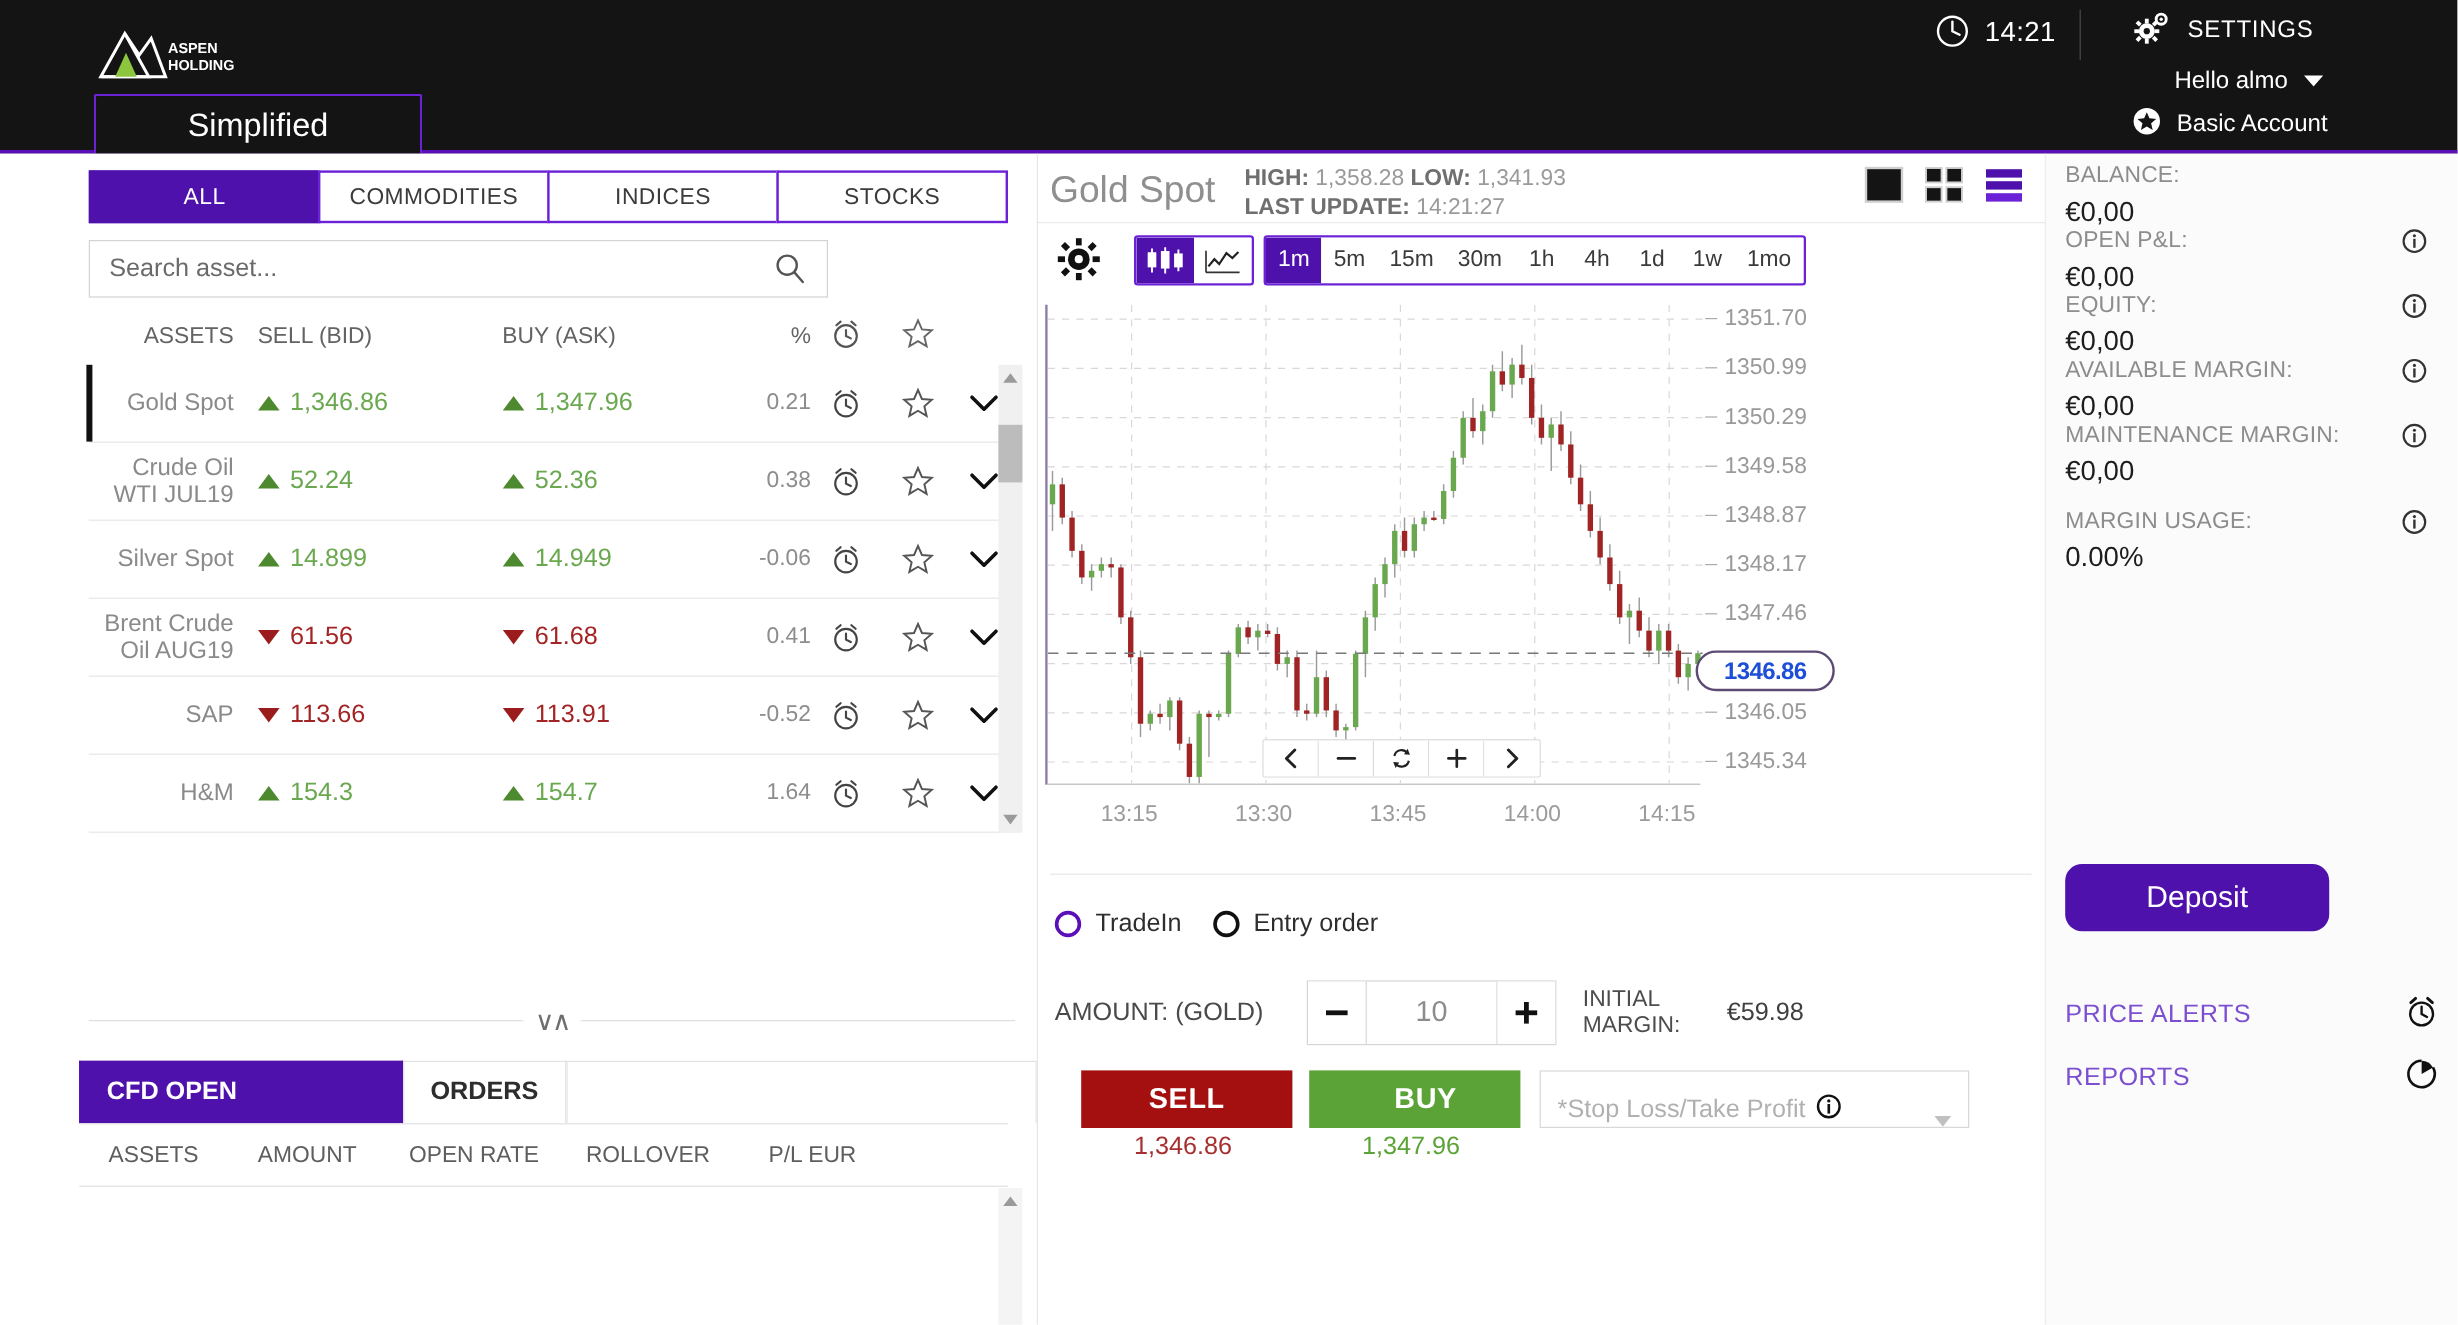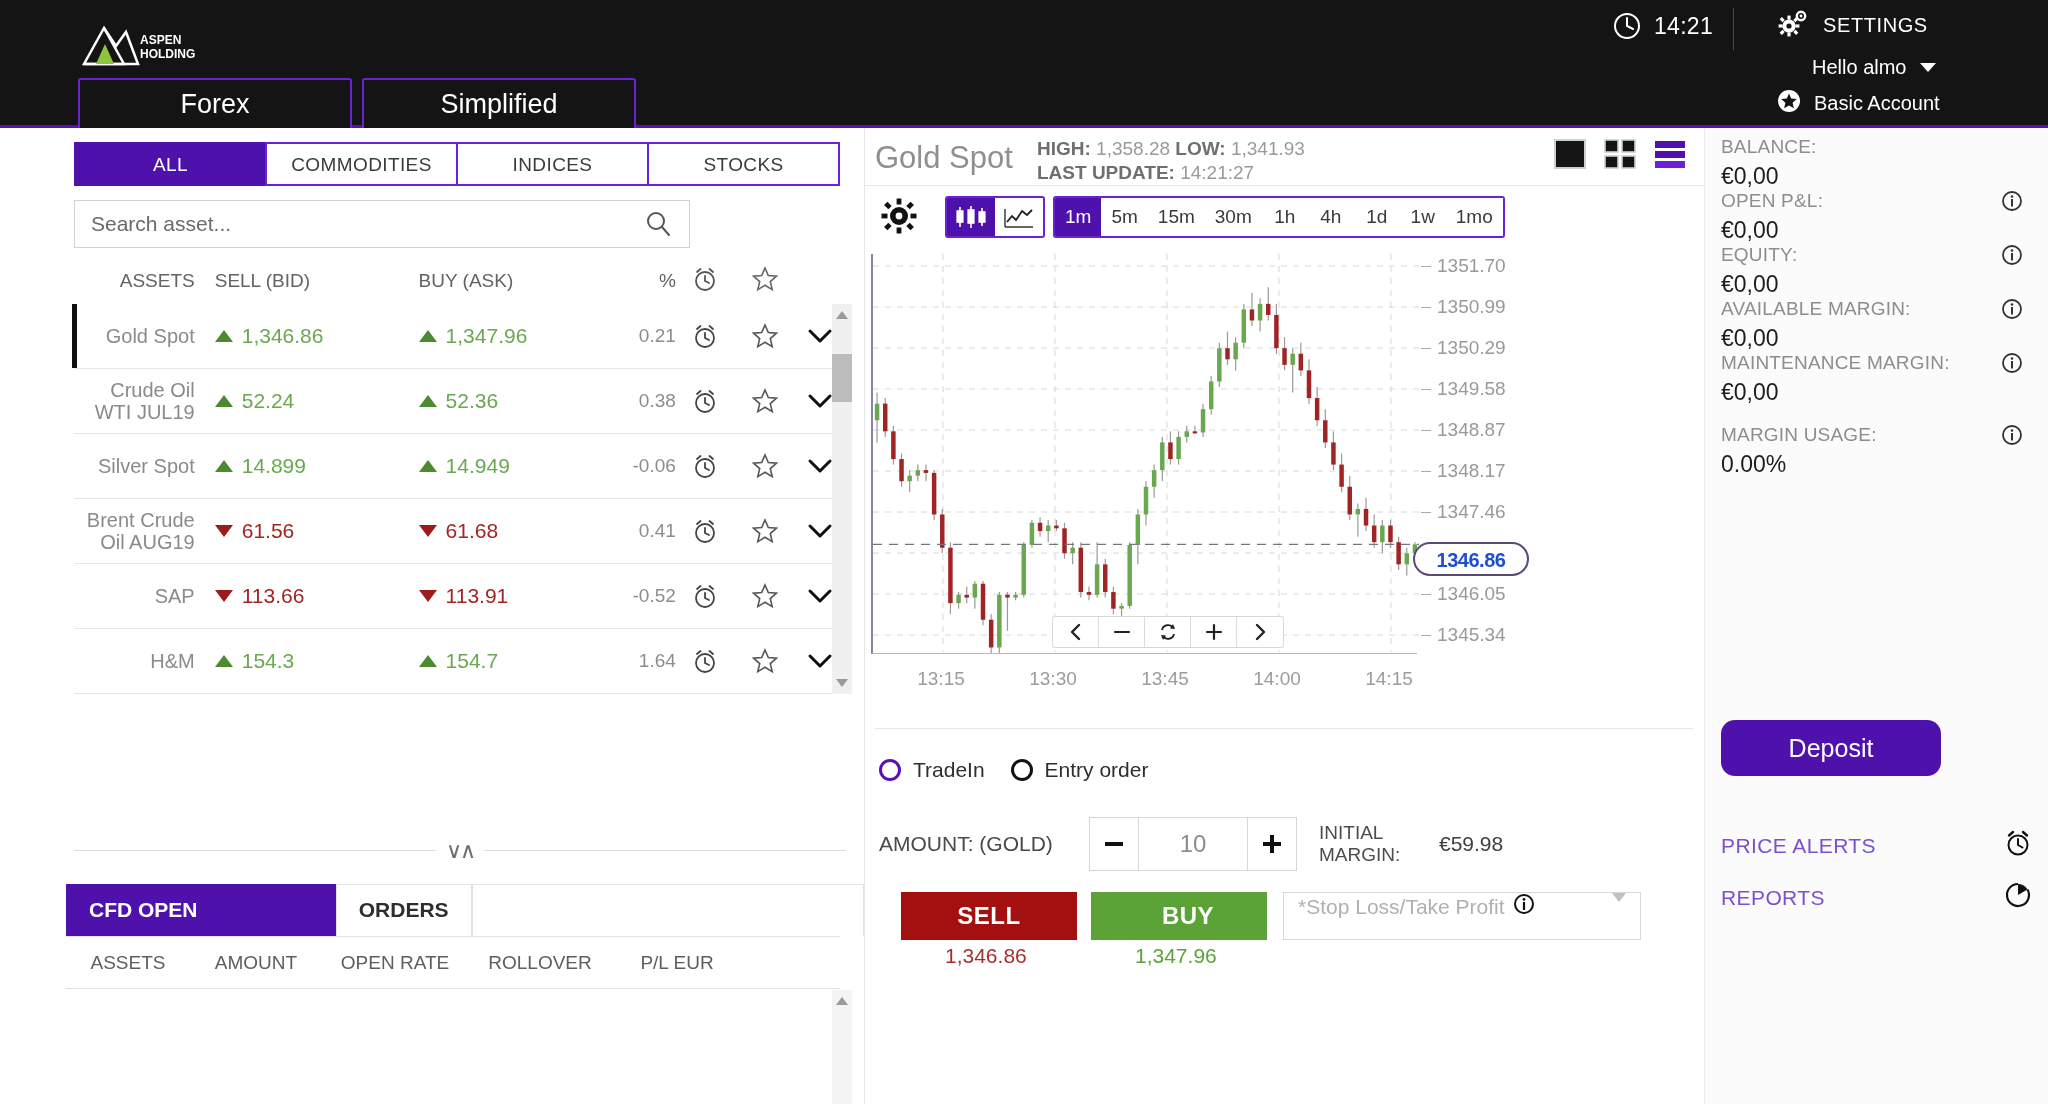--- a/index.html
+++ b/index.html
@@ -200,21 +200,21 @@
   .sellbtn, .buybtn {
     width:176px; height:48px; line-height:48px; text-align:center;
     color:#fff; font-size:24px; font-weight:bold; cursor:pointer; letter-spacing:.5px;
   }
   .sellbtn { background:#a40f0f; } .buybtn { background:#5ba336; margin-left:14px;padding-left:18px; }
   .price-under { position:absolute; top:52px; font-size:21px; }
   .pu-sell { left:44px; color:#a63030; } .pu-buy { left:234px; color:#5ba336; }
 
   .sltp {
     margin-left:16px; width:358px; height:48px; border:1px solid #d8d8d8; background:#fff;
-    display:flex; align-items:flex-start; padding:0 14px; cursor:pointer;
+    display:flex; align-items:flex-end; padding:0 14px; cursor:pointer;
   }
   .sltp-text { font-size:21px; color:#b0b0b0; flex:1; display:flex; align-items:center; gap:8px; }
   .caret-sm { width:0;height:0;border-left:7px solid transparent;border-right:7px solid transparent;border-top:9px solid #c0c0c0; }
 
   
   .right { position:absolute; left:1704px; top:128px; width:344px; height:976px; background:#fbfbfb; border-left:1px solid #ececec; }
   .stat { position:absolute; left:16px; width:316px; }
   .stat-label { font-size:19px; color:#8d8d8d; letter-spacing:.2px; line-height:1.2; }
   .stat-val { font-size:23px; color:#1d1d1d; margin-top:4px; }
   .info-i { position:absolute; right:14px; top:0; cursor:pointer; }
@@ -286,21 +286,20 @@
       <span>
         <svg width="26" height="26" viewBox="0 0 26 26">
             <circle cx="13" cy="13" r="11" fill="#fff"></circle>
             <path d="M13 5.5 L15.2 10.6 L20.8 11.1 L16.6 14.8 L17.9 20.3 L13 17.4 L8.1 20.3 L9.4 14.8 L5.2 11.1 L10.8 10.6 Z" fill="#141414"></path>
           </svg>
       </span>
       <span class="acct-label">Basic Account</span>
     </div>
 
     <div class="maintabs">
-      <div class="mtab">Forex</div>
       <div class="mtab">Simplified</div>
     </div>
   </div>
 
   <div class="leftpanel">
 
     <div class="filters">
       <div class="fbtn w1 active">ALL</div>
       <div class="fbtn w2">COMMODITIES</div>
       <div class="fbtn w3">INDICES</div>

